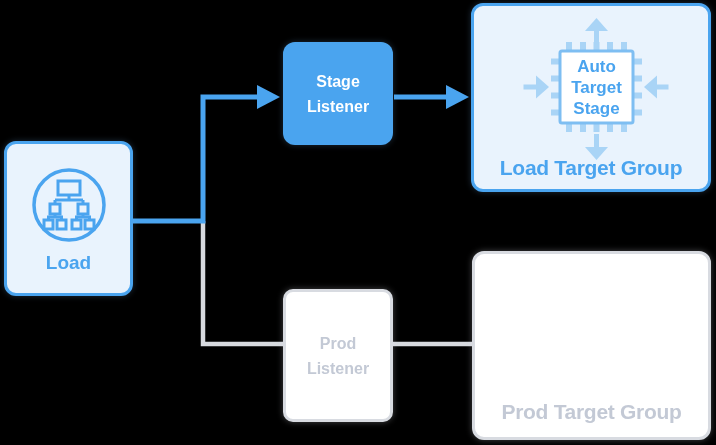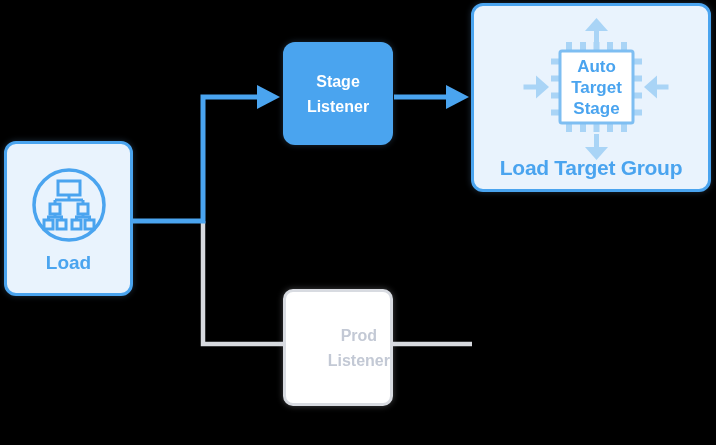--- a/index.html
+++ b/index.html
@@ -31,24 +31,23 @@
   .lb .node-label{margin-top:6px;font-size:19px;line-height:26px;color:var(--blue);}
   
   .listener{
     width:110px;display:flex;align-items:center;justify-content:center;
   }
   .stage-listener{
     left:283px;top:42px;height:103px;background:var(--blue);color:var(--white);
     box-shadow:0 0 6px rgba(120,180,240,.25);
   }
   .prod-listener{
-    left:283px;top:289px;height:117px;background:var(--white);
+    left:283px;top:289px;height:133px;background:var(--white);
     border:3px solid var(--gray-border);border-radius:10px;color:var(--gray-text);
     box-shadow:0 0 6px rgba(230,233,238,.3);
-    justify-content:flex-end;
   }
   .listener .node-label{font-size:16px;line-height:25px;}
   
   .tg-title{
     position:absolute;left:0;width:100%;text-align:center;
     font-weight:bold;font-size:21px;letter-spacing:-.3px;
   }
   .stage-tg{
     left:471px;top:3px;width:240px;height:189px;
     background:var(--box-fill-light);border:3px solid var(--blue);
@@ -160,14 +159,17 @@
       <rect class="chip-rect" x="50" y="35" width="73" height="72" rx="2"></rect>
     </svg>
     <div class="chip-label">
       <span>Auto</span>
       <span>Target</span>
       <span>Stage</span>
     </div>
     <div class="tg-title">Load Target Group</div>
   </div>
 
+  <div class="node prod-tg">
+    <div class="tg-title">Prod Target Group</div>
+  </div>
 
 </div>
 
 </body></html>

